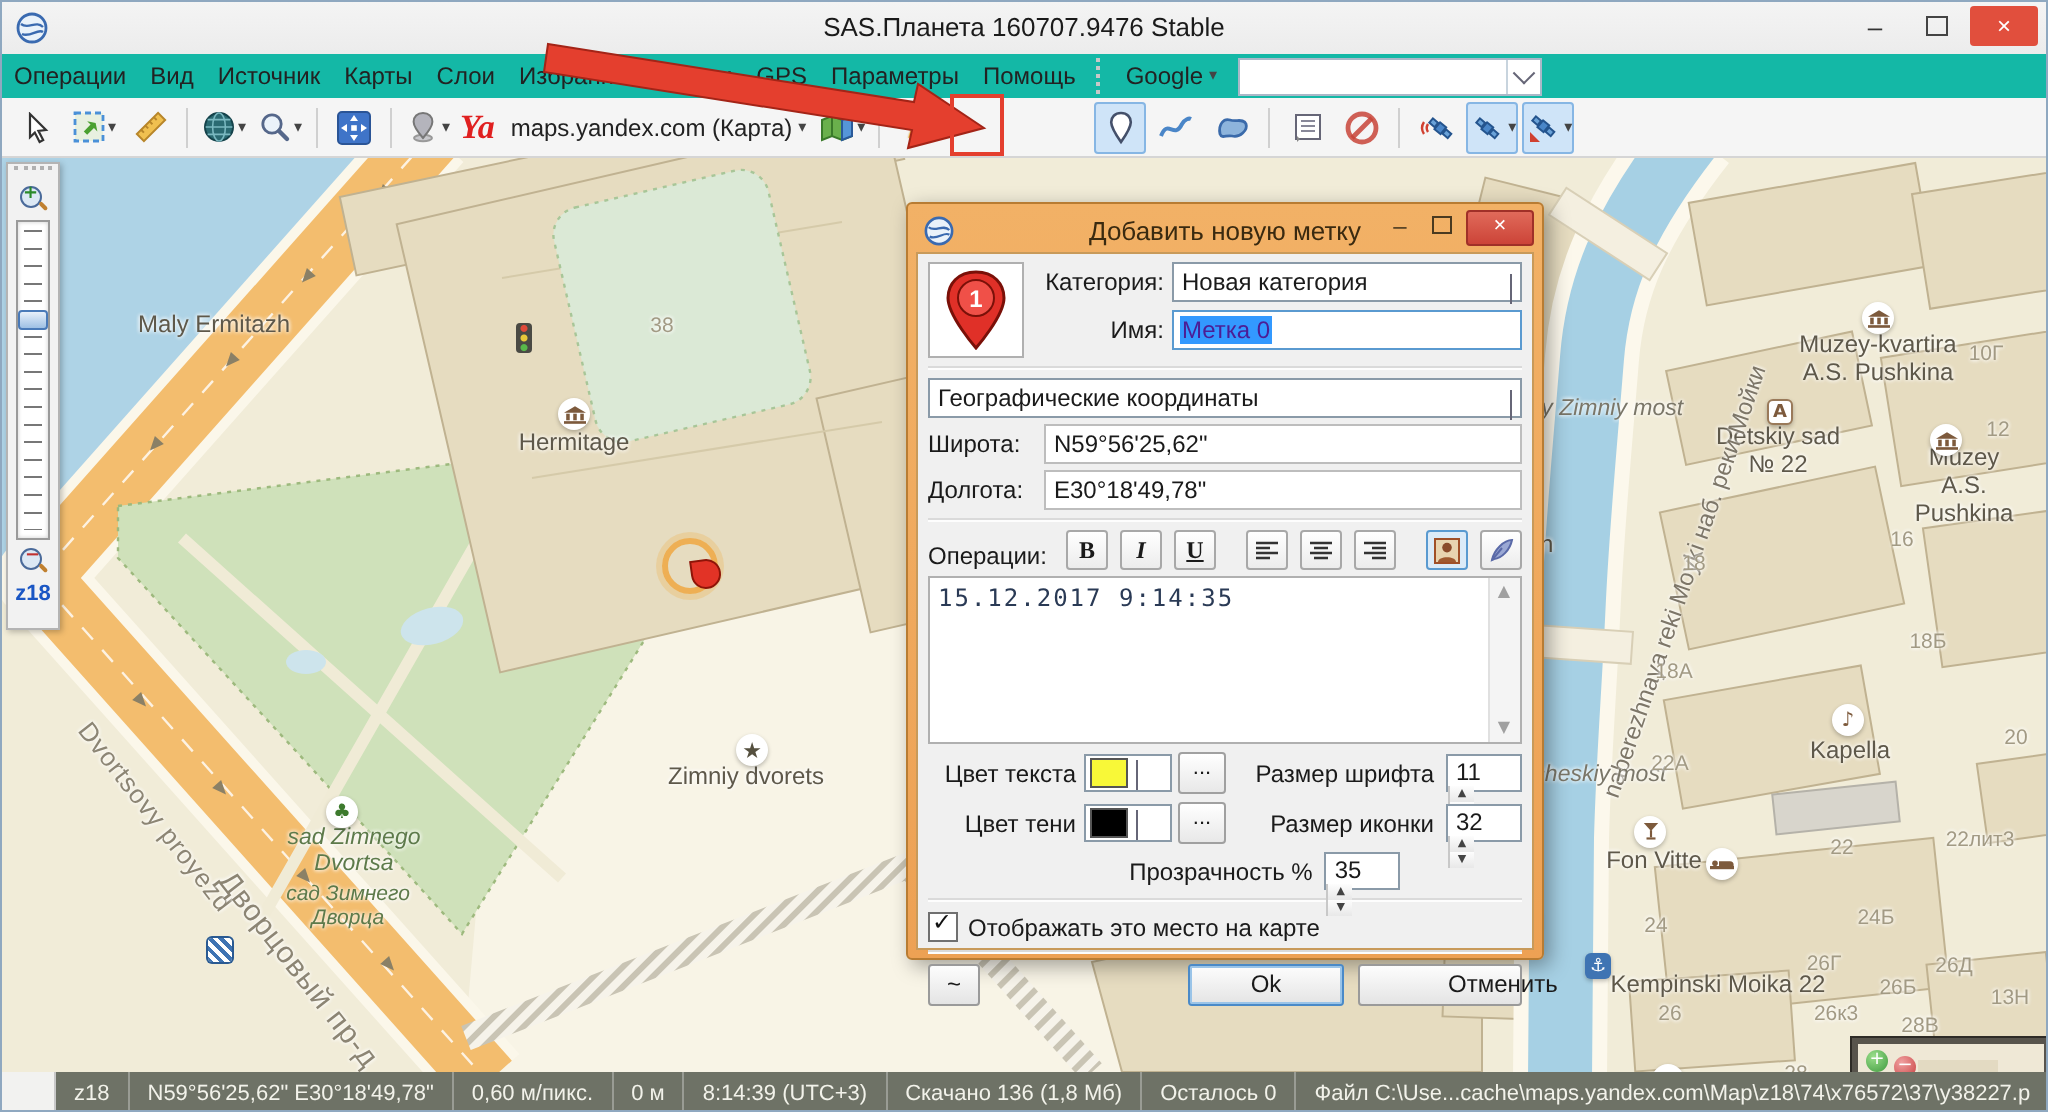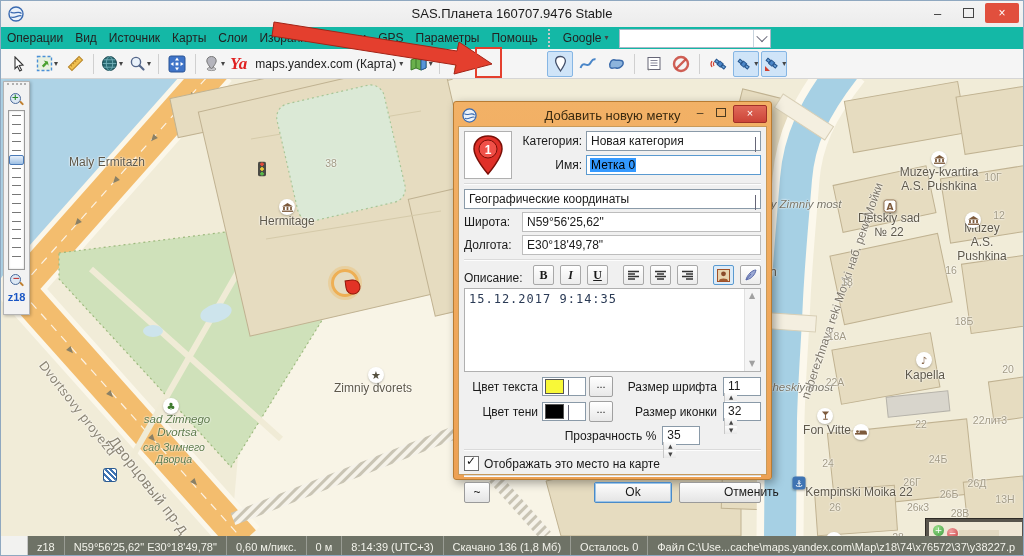--- a/index.html
+++ b/index.html
@@ -82,21 +82,21 @@
   .dlg-body{background:#f0f0f0;border:1px solid #c89a5a;height:calc(100% - 22px);box-sizing:border-box;padding:4px 5px;font-size:12px;color:#1a1a1a;}
   .dlg-hr{border-top:1px solid #dadada;border-bottom:1px solid #fdfdfd;margin:4px 0;}
   .row1{display:flex;gap:6px;}
   .icon-box{width:46px;height:46px;background:#fff;border:1px solid #b0b0b0;display:flex;align-items:center;justify-content:center;}
   .row1-fields{flex:1;display:flex;flex-direction:column;gap:4px;}
   .frow{display:flex;align-items:center;gap:4px;}
   .frow .lab{width:64px;text-align:right;flex:none;}
   .combo{flex:1;height:20px;background:#fff;border:1px solid #8a9aa8;position:relative;display:flex;align-items:center;padding-left:4px;box-sizing:border-box;}
   .combo .chev{position:absolute;right:4px;top:5px;}
   .input{flex:1;height:20px;background:#fff;border:1px solid #5a9ad0;display:flex;align-items:center;padding-left:3px;box-sizing:border-box;}
-  .input .sel{background:#3399ff;color:#000000;padding:0 1px;}
+  .input .sel{background:#3399ff;color:#4c1d95;padding:0 1px;}
   .coordrow{display:flex;align-items:center;gap:4px;margin-top:3px;}
   .coordrow .lab{width:54px;flex:none;}
   .coordfield{flex:1;height:18px;background:#fff;border:1px solid #bdbdbd;display:flex;align-items:center;padding-left:4px;}
   .descrow{display:flex;align-items:flex-end;gap:4px;margin:2px 0 3px;}
   .descrow .lab{flex:1;}
   .fmt-btn{width:21px;height:20px;background:linear-gradient(#fff,#ececec);border:1px solid #a8a8a8;border-radius:2px;display:flex;align-items:center;justify-content:center;margin-left:2px;box-sizing:border-box;}
   .fmt-btn.b{font-family:"Liberation Serif",serif;font-weight:bold;}
   .fmt-btn.i{font-family:"Liberation Serif",serif;font-style:italic;font-weight:bold;}
   .fmt-btn.u{font-family:"Liberation Serif",serif;text-decoration:underline;font-weight:bold;}
   .fmt-btn.sel-img{border-color:#5a9ad0;background:#dcebf8;}
@@ -582,21 +582,21 @@
       <div class="coordrow">
         <span class="lab">Широта:</span>
         <span class="coordfield">N59°56'25,62"</span>
       </div>
       <div class="coordrow">
         <span class="lab">Долгота:</span>
         <span class="coordfield">E30°18'49,78"</span>
       </div>
       <div class="dlg-hr"></div>
       <div class="descrow">
-        <span class="lab">Описание:</span>
+        <span class="lab">Операции:</span>
         <span class="fmt-btn b">B</span>
         <span class="fmt-btn i">I</span>
         <span class="fmt-btn u">U</span>
         <span class="fmt-sep"></span>
         <span class="fmt-btn">
             <svg width="13" height="11" viewBox="0 0 13 11">
               <path d="M1 1.5 h11 M1 4 h7 M1 6.5 h11 M1 9 h7" stroke="#333" stroke-width="1.3"></path>
             </svg>
           </span>
         <span class="fmt-btn">

